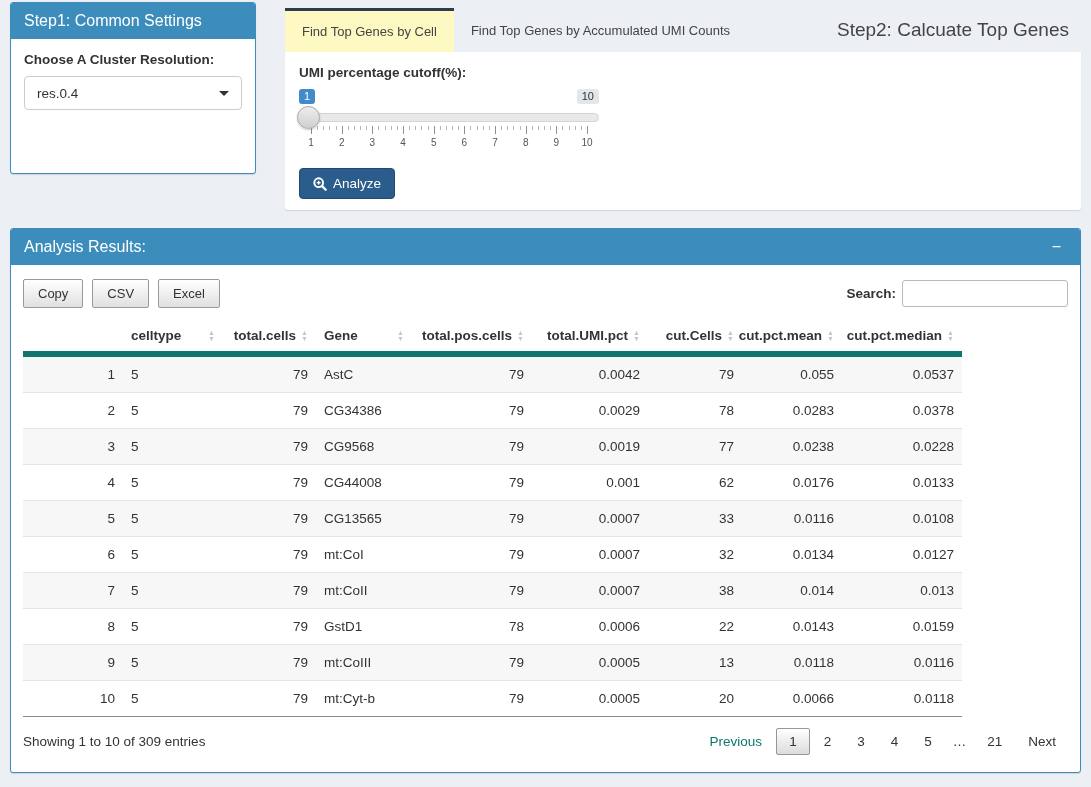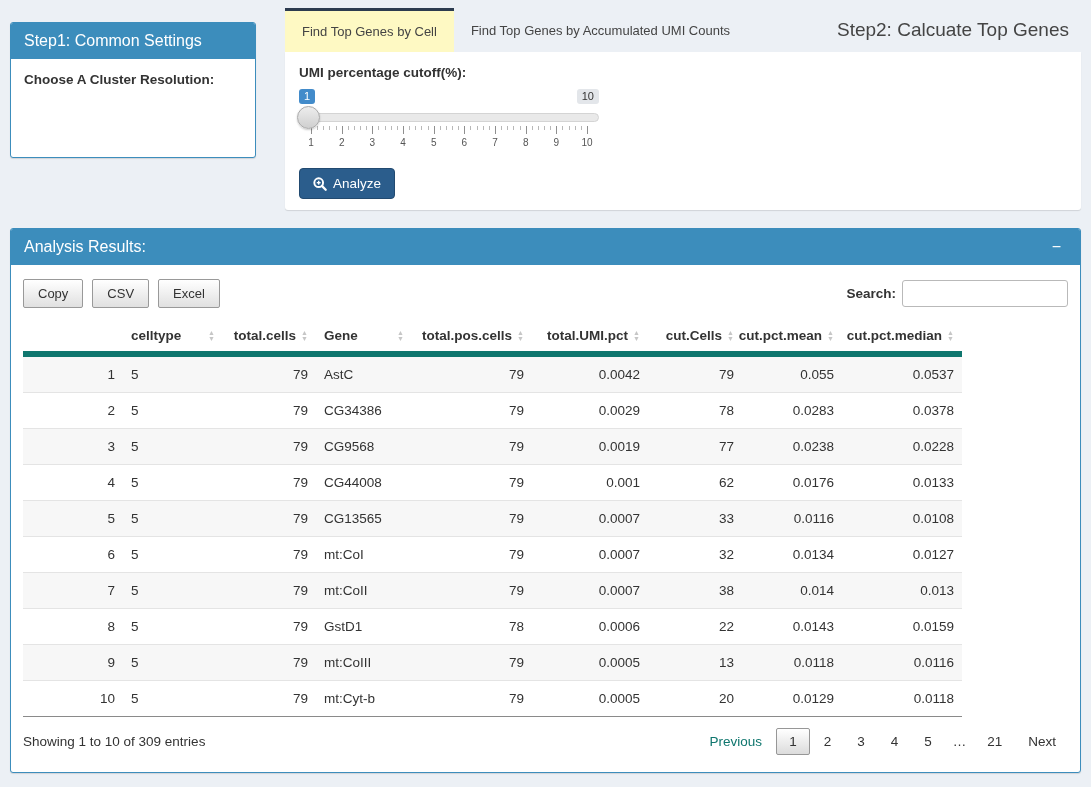--- a/index.html
+++ b/index.html
@@ -8,21 +8,21 @@
     width:1091px; height:787px; position:relative; overflow:hidden;
     background:#ecf0f5; color:#333;
     font-family:"Liberation Sans","DejaVu Sans",sans-serif; font-size:13.5px;
   }
   .box { position:absolute; background:#fff; border:1px solid #3c8dbc; border-radius:3px;
          box-shadow:0 1px 1px rgba(0,0,0,.12); }
   .box-header { background:#3c8dbc; color:#fff; padding:9px 13px; font-size:16px;
                 border-radius:2px 2px 0 0; display:flex; justify-content:space-between; align-items:center; }
 
   
-  #box-step1 { left:10px; top:22px; width:246px; height:136px; }
+  #box-step1 { left:10px; top:2px; width:246px; height:172px; }
   #box-step1 .box-body { padding:13px 13px 18px; }
   .control-label { font-weight:bold; font-size:13.5px; margin:0 0 9px; }
   .select-box { border:1px solid #ccc; border-radius:4px; height:34px; background:#fff;
                 display:flex; align-items:center; justify-content:space-between;
                 padding:0 12px; cursor:pointer; font-size:13.5px; }
   .caret-down { width:0; height:0; border-left:5px solid transparent; border-right:5px solid transparent;
                 border-top:5px solid #333; }
 
   
   #tabbox { position:absolute; left:285px; top:8px; width:796px; }
@@ -92,20 +92,24 @@
 </style>
 </head>
 <body>
 
 <div class="box" id="box-step1">
   <div class="box-header">
     <span>Step1: Common Settings</span>
   </div>
   <div class="box-body">
     <div class="control-label">Choose A Cluster Resolution:</div>
+    <div class="select-box">
+      <span>res.0.4</span>
+      <span class="caret-down"></span>
+    </div>
   </div>
 </div>
 
 <div id="tabbox">
   <div class="nav-tabs">
 
     <div class="tab active">Find Top Genes by Cell</div>
       <div class="tab">Find Top Genes by Accumulated UMI Counts</div>
       <div class="tabbox-title">Step2: Calcuate Top Genes</div>
   </div>
@@ -397,21 +401,21 @@
             <td class="ar">0.0116</td>
           </tr>
           <tr>
             <td class="ar">10</td>
             <td class="al c1">5</td>
             <td class="ar">79</td>
             <td class="al">mt:Cyt-b</td>
             <td class="ar">79</td>
             <td class="ar">0.0005</td>
             <td class="ar">20</td>
-            <td class="ar">0.0129</td>
+            <td class="ar">0.0066</td>
             <td class="ar">0.0118</td>
           </tr>
         </tbody>
     </table>
 
     <div class="table-footer">
       <div>Showing 1 to 10 of 309 entries</div>
       <div class="paginate">
           <span class="pbtn prev">Previous</span>
           <span class="pbtn current">1</span>

